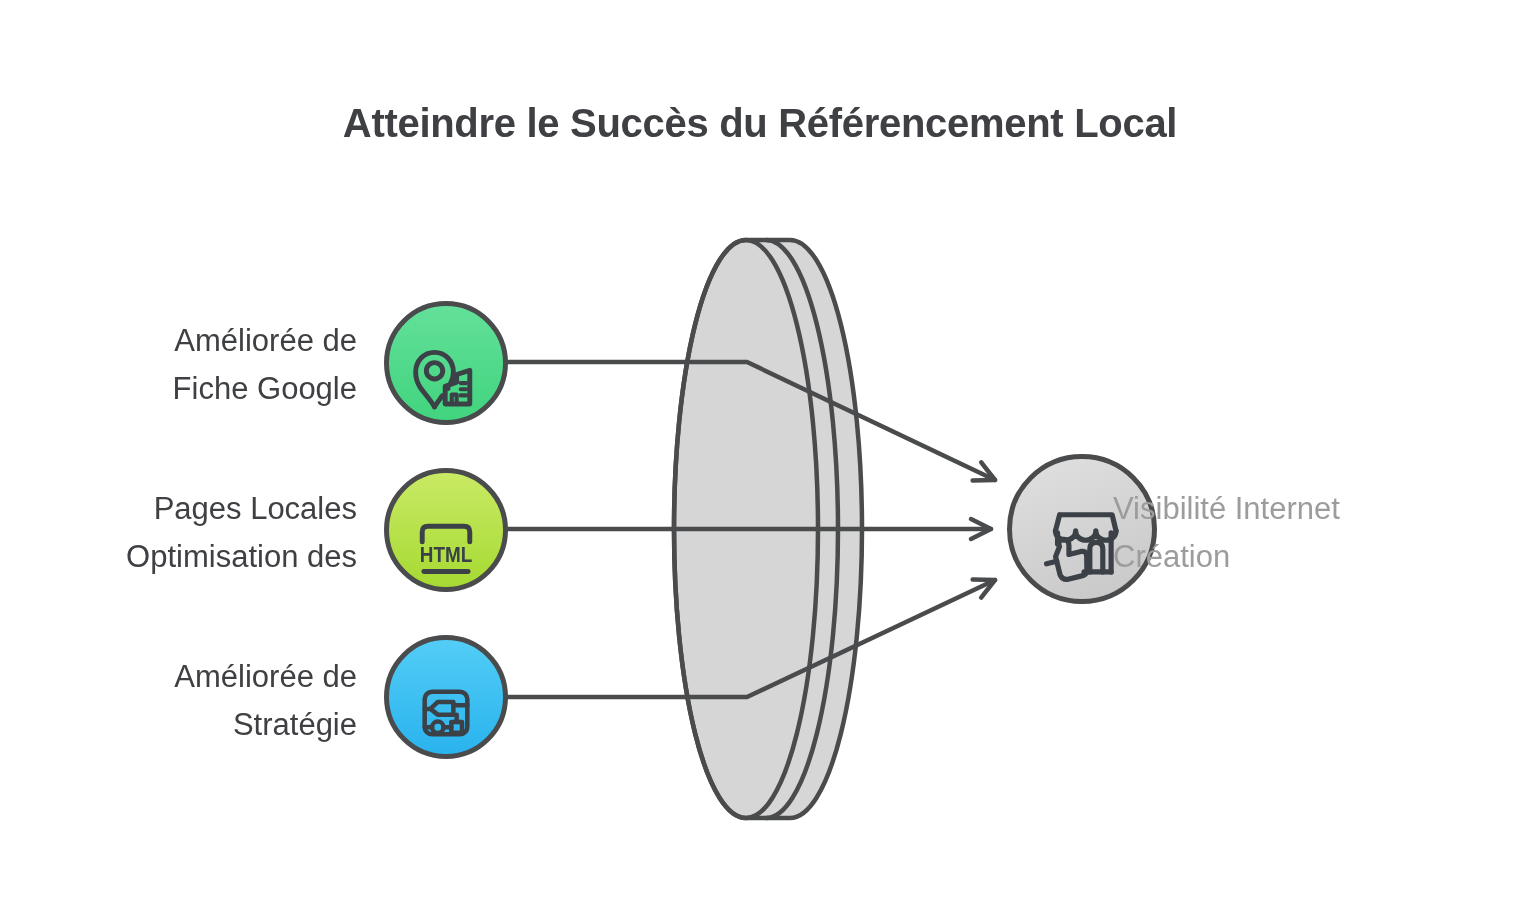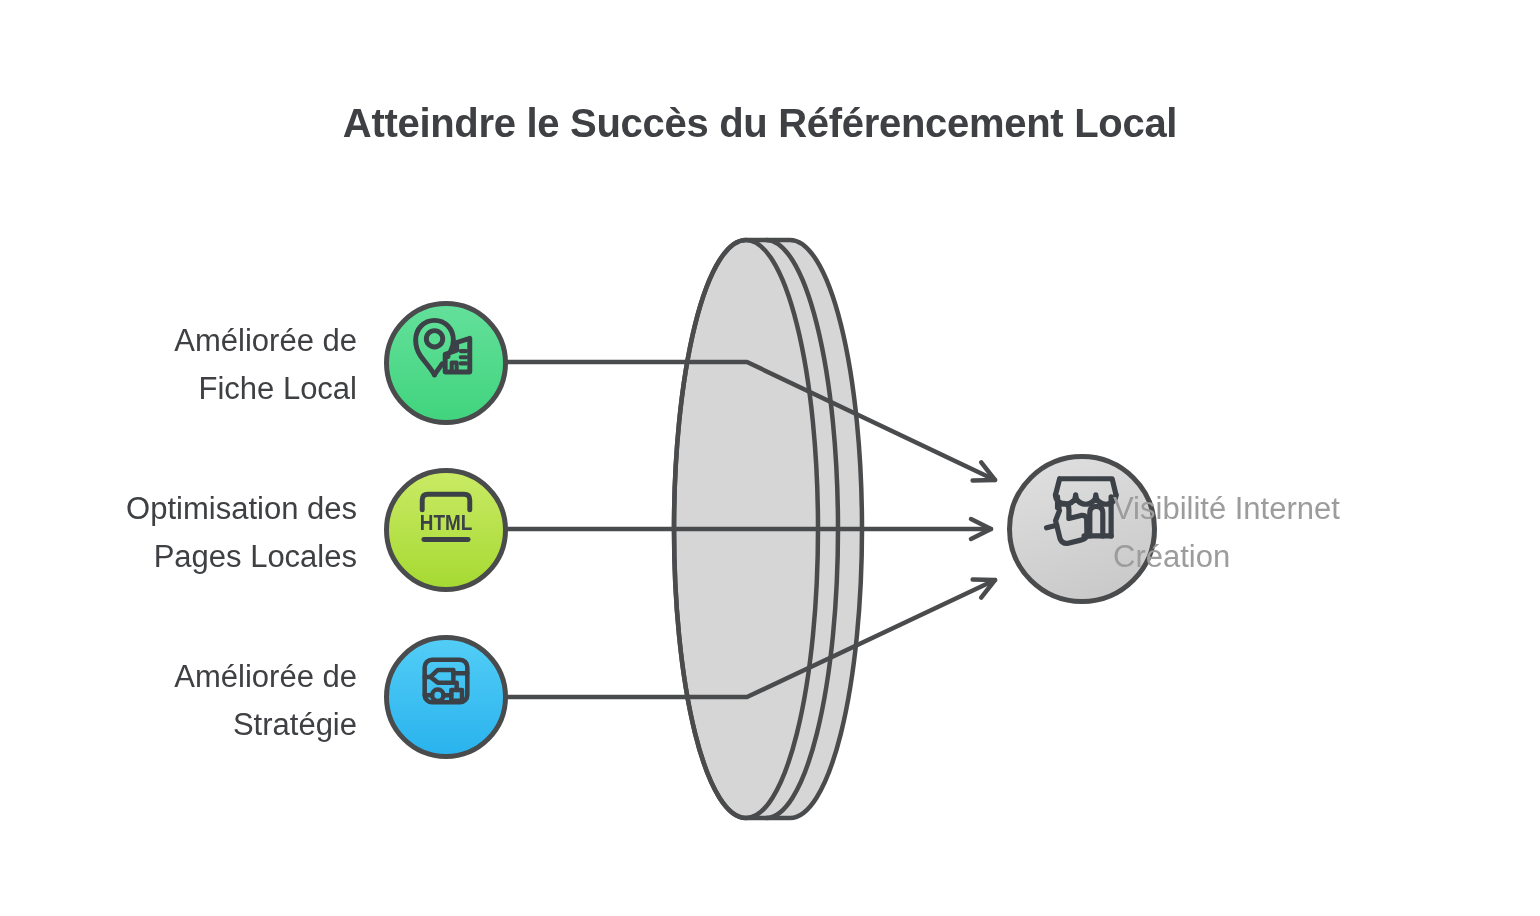--- a/index.html
+++ b/index.html
@@ -9,21 +9,21 @@
     font-family:"Liberation Sans","DejaVu Sans",sans-serif;
   }
   .title{
     position:absolute;top:101px;left:0;width:1520px;text-align:center;
     font-size:40px;font-weight:600;letter-spacing:-0.3px;color:var(--ink,#3e4043);
   }
   .scene{position:absolute;left:0;top:0;}
   .node{
     position:absolute;border-radius:50%;
     border:5px solid var(--stroke,#454549);
-    display:flex;align-items:flex-start;justify-content:center;
+    display:flex;align-items:flex-end;justify-content:center;
     box-sizing:border-box;
   }
   .node.small{width:124px;height:124px;}
   .node.big{width:150px;height:150px;}
   .node.green{background:linear-gradient(180deg,var(--green_a,#63e09a),var(--green_b,#41d47e));}
   .node.lime{background:linear-gradient(180deg,var(--lime_a,#c9ea64),var(--lime_b,#a6da33));}
   .node.blue{background:linear-gradient(180deg,var(--blue_a,#52cdf6),var(--blue_b,#2ab3ee));}
   .node.gray{background:linear-gradient(160deg,var(--gray_a,#e0e0e0),var(--gray_b,#c7c7c7));}
   .label-left{
     position:absolute;left:39px;width:318px;text-align:right;
@@ -115,25 +115,25 @@
         <g transform="rotate(-14 35 66)">
           <path d="M16.5,61.5 H26.5"></path>
           <path d="M26.5,61.5 V57 L32.5,48.5 Q32,42 37.5,42.5 Q43,43.2 41.5,50 L39.5,58 H51.5 Q56.8,58.5 55.7,63.5 L52.7,76.5 Q51.5,81.5 45.5,81 H33 Q27.5,80.5 26.5,75 Z"></path>
         </g>
       </g>
     </svg>
   </div>
 
   <div class="label-left" style="top:317px;">
     <div>Améliorée de</div>
-    <div>Fiche Local</div>
+    <div>Fiche Google</div>
   </div>
   <div class="label-left" style="top:485px;">
+    <div>Pages Locales</div>
     <div>Optimisation des</div>
-    <div>Pages Locales</div>
   </div>
   <div class="label-left" style="top:653px;">
     <div>Améliorée de</div>
     <div>Stratégie</div>
   </div>
 
   <div class="label-right" style="top:485px;">
     <div>Visibilité Internet</div>
     <div>Création</div>
   </div>

